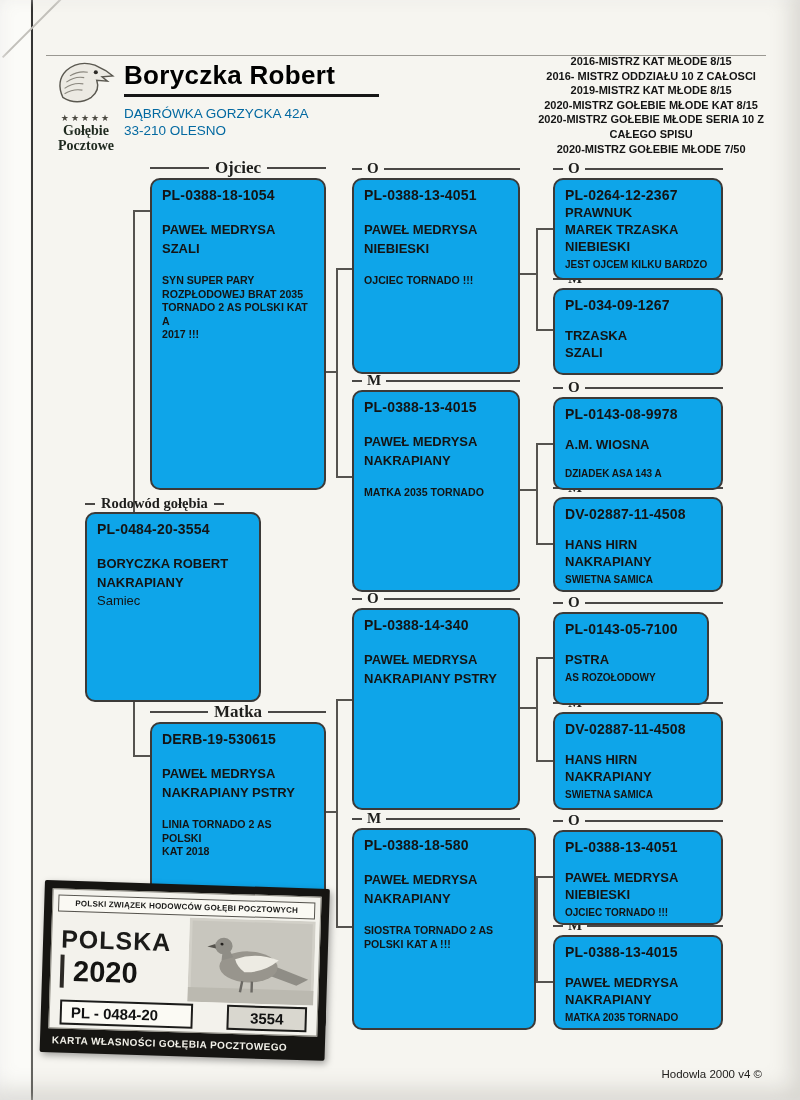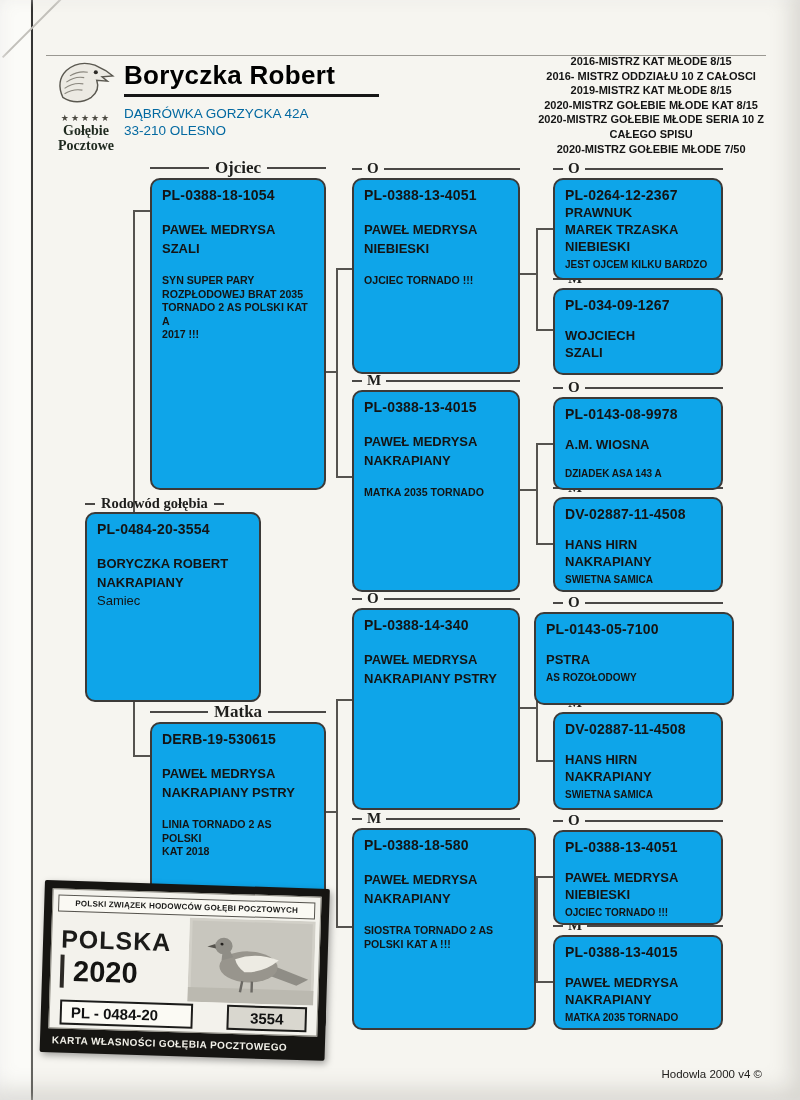--- a/index.html
+++ b/index.html
@@ -291,36 +291,36 @@
 
   <div class="pbox g3 tight" style="left:553px;top:178px;width:170px;height:102px">
     <div class="ring">PL-0264-12-2367</div>
     <div class="body">PRAWNUK
 MAREK TRZASKA
 NIEBIESKI</div>
     <div class="notes">JEST OJCEM KILKU BARDZO</div>
   </div>
   <div class="pbox g3" style="left:553px;top:288px;width:170px;height:87px">
     <div class="ring">PL-034-09-1267</div>
-    <div class="body">WOJCIECH
+    <div class="body">TRZASKA
 SZALI</div>
     <div class="notes"></div>
   </div>
   <div class="pbox g3 notegap" style="left:553px;top:397px;width:170px;height:93px">
     <div class="ring">PL-0143-08-9978</div>
     <div class="body">A.M. WIOSNA</div>
     <div class="notes">DZIADEK ASA 143 A</div>
   </div>
   <div class="pbox g3" style="left:553px;top:497px;width:170px;height:95px">
     <div class="ring">DV-02887-11-4508</div>
     <div class="body">HANS HIRN
 NAKRAPIANY</div>
     <div class="notes">SWIETNA SAMICA</div>
   </div>
-  <div class="pbox g3" style="left:534px;top:612px;width:200px;height:93px">
+  <div class="pbox g3" style="left:553px;top:612px;width:156px;height:93px">
     <div class="ring">PL-0143-05-7100</div>
     <div class="body">PSTRA</div>
     <div class="notes">AS ROZOŁODOWY</div>
   </div>
   <div class="pbox g3" style="left:553px;top:712px;width:170px;height:98px">
     <div class="ring">DV-02887-11-4508</div>
     <div class="body">HANS HIRN
 NAKRAPIANY</div>
     <div class="notes">SWIETNA SAMICA</div>
   </div>

